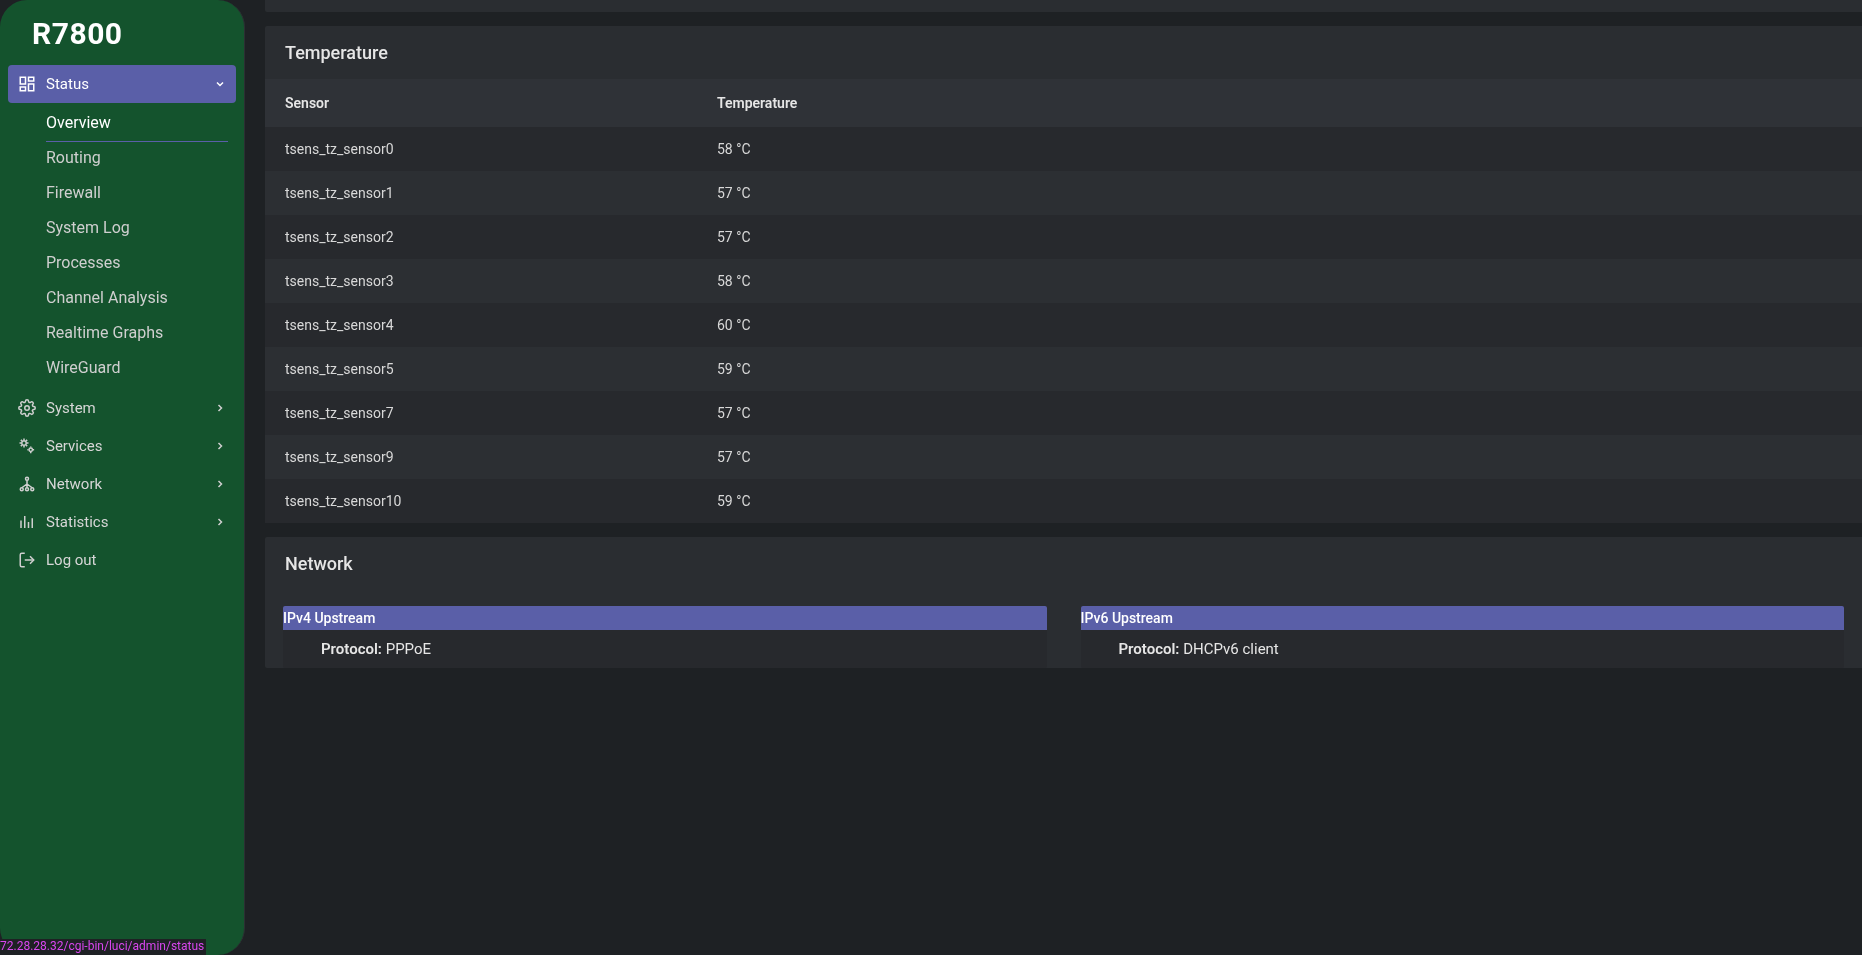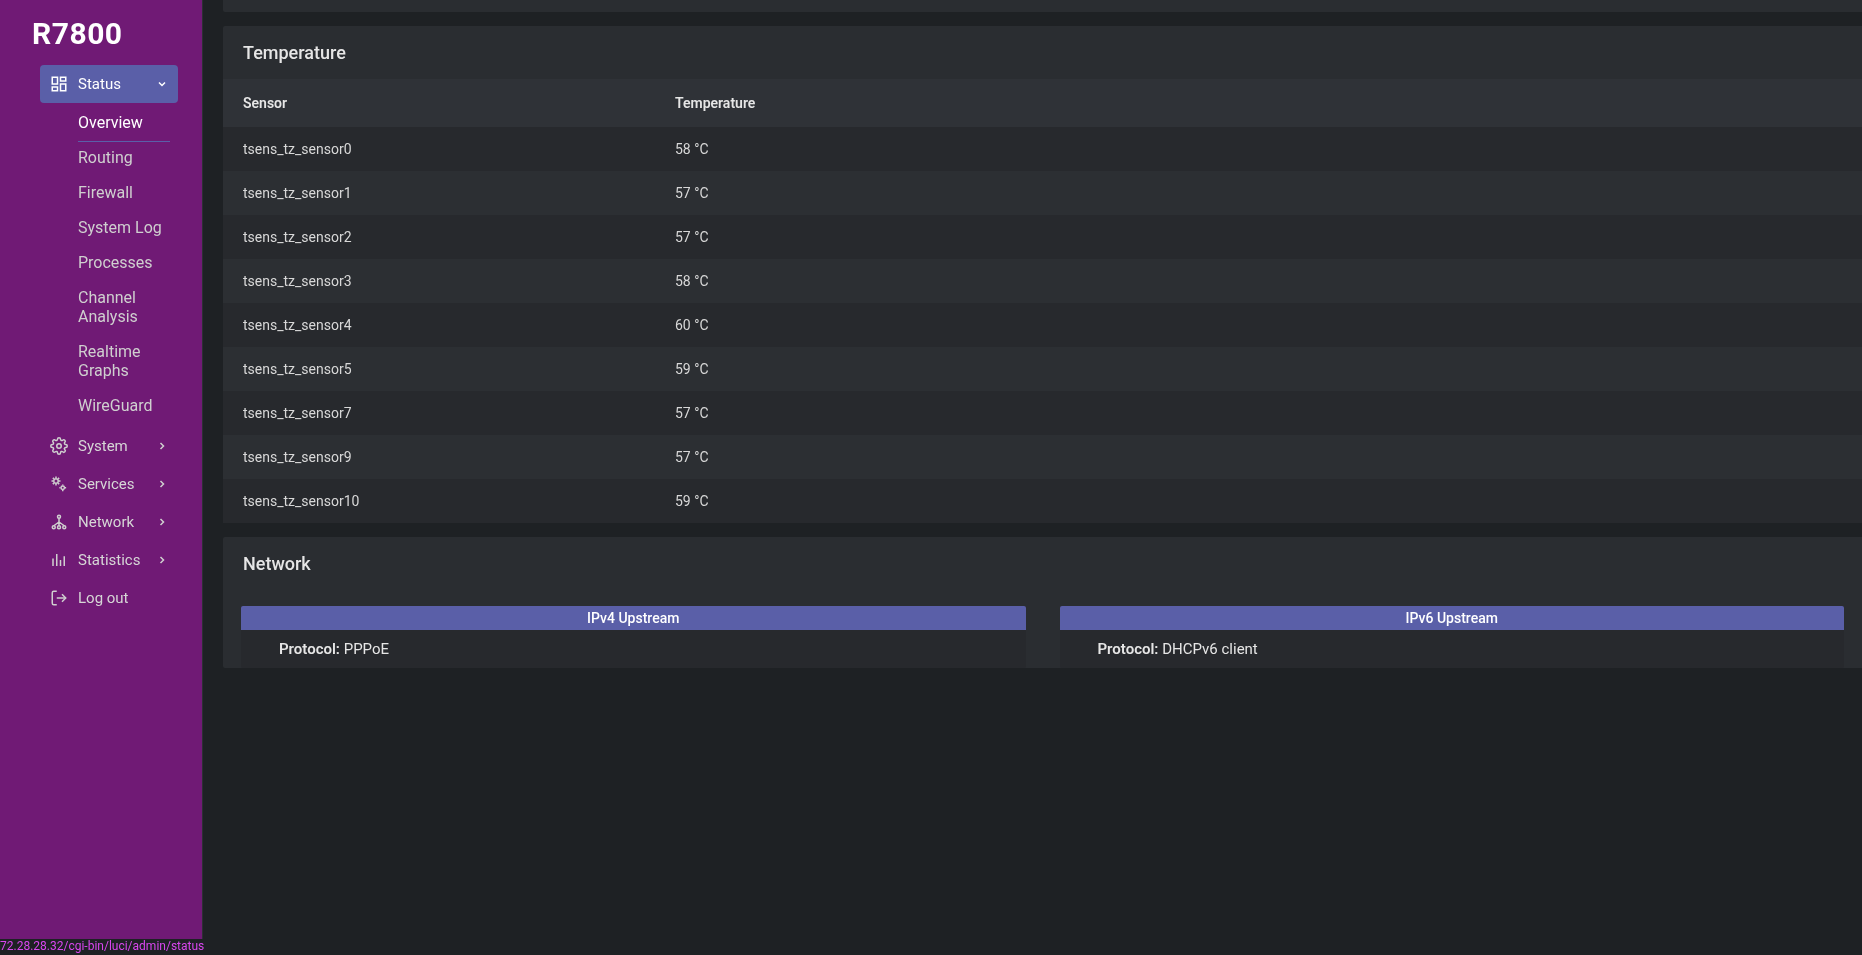--- a/index.html
+++ b/index.html
@@ -10,35 +10,36 @@
     font-size: 14px;
     overflow: hidden;
   }
   .app {
     display: flex;
     height: 100vh;
     width: 100vw;
   }
   
   .sidebar {
-    width: 203px;
-    background: #701a75;
+    width: 245px;
+    background: #14532d;
     border-right: 1px solid #2c2f33;
     display: flex;
     flex-direction: column;
     flex-shrink: 0;
+    border-radius: 27px;
   }
   .brand {
     font-size: 30px;
     font-weight: 700;
     color: #fff;
     padding: 16px 0 14px 32px;
     letter-spacing: 0.5px;
   }
-  .nav { list-style: none; padding: 0 24px; margin-left: 16px; }
+  .nav { list-style: none; padding: 0 8px; }
   .nav-item {
     display: flex;
     align-items: center;
     padding: 10px 10px;
     border-radius: 4px;
     cursor: pointer;
     color: #d6d6d6;
     font-size: 15px;
   }
   .nav-item .icon {
@@ -128,21 +129,21 @@
   }
   .net-card {
     flex: 1;
     background: #27292d;
     border-radius: 2px;
     overflow: hidden;
   }
   .net-card-header {
     background: #5a5fa8;
     color: #fff;
-    text-align: center;
+    text-align: left;
     padding: 4px 0;
     font-size: 14px;
     font-weight: 500;
   }
   .net-card-body {
     padding: 10px 16px;
     font-size: 15px;
   }
   .net-card-body strong { font-weight: 600; margin-left: 22px; }
 

